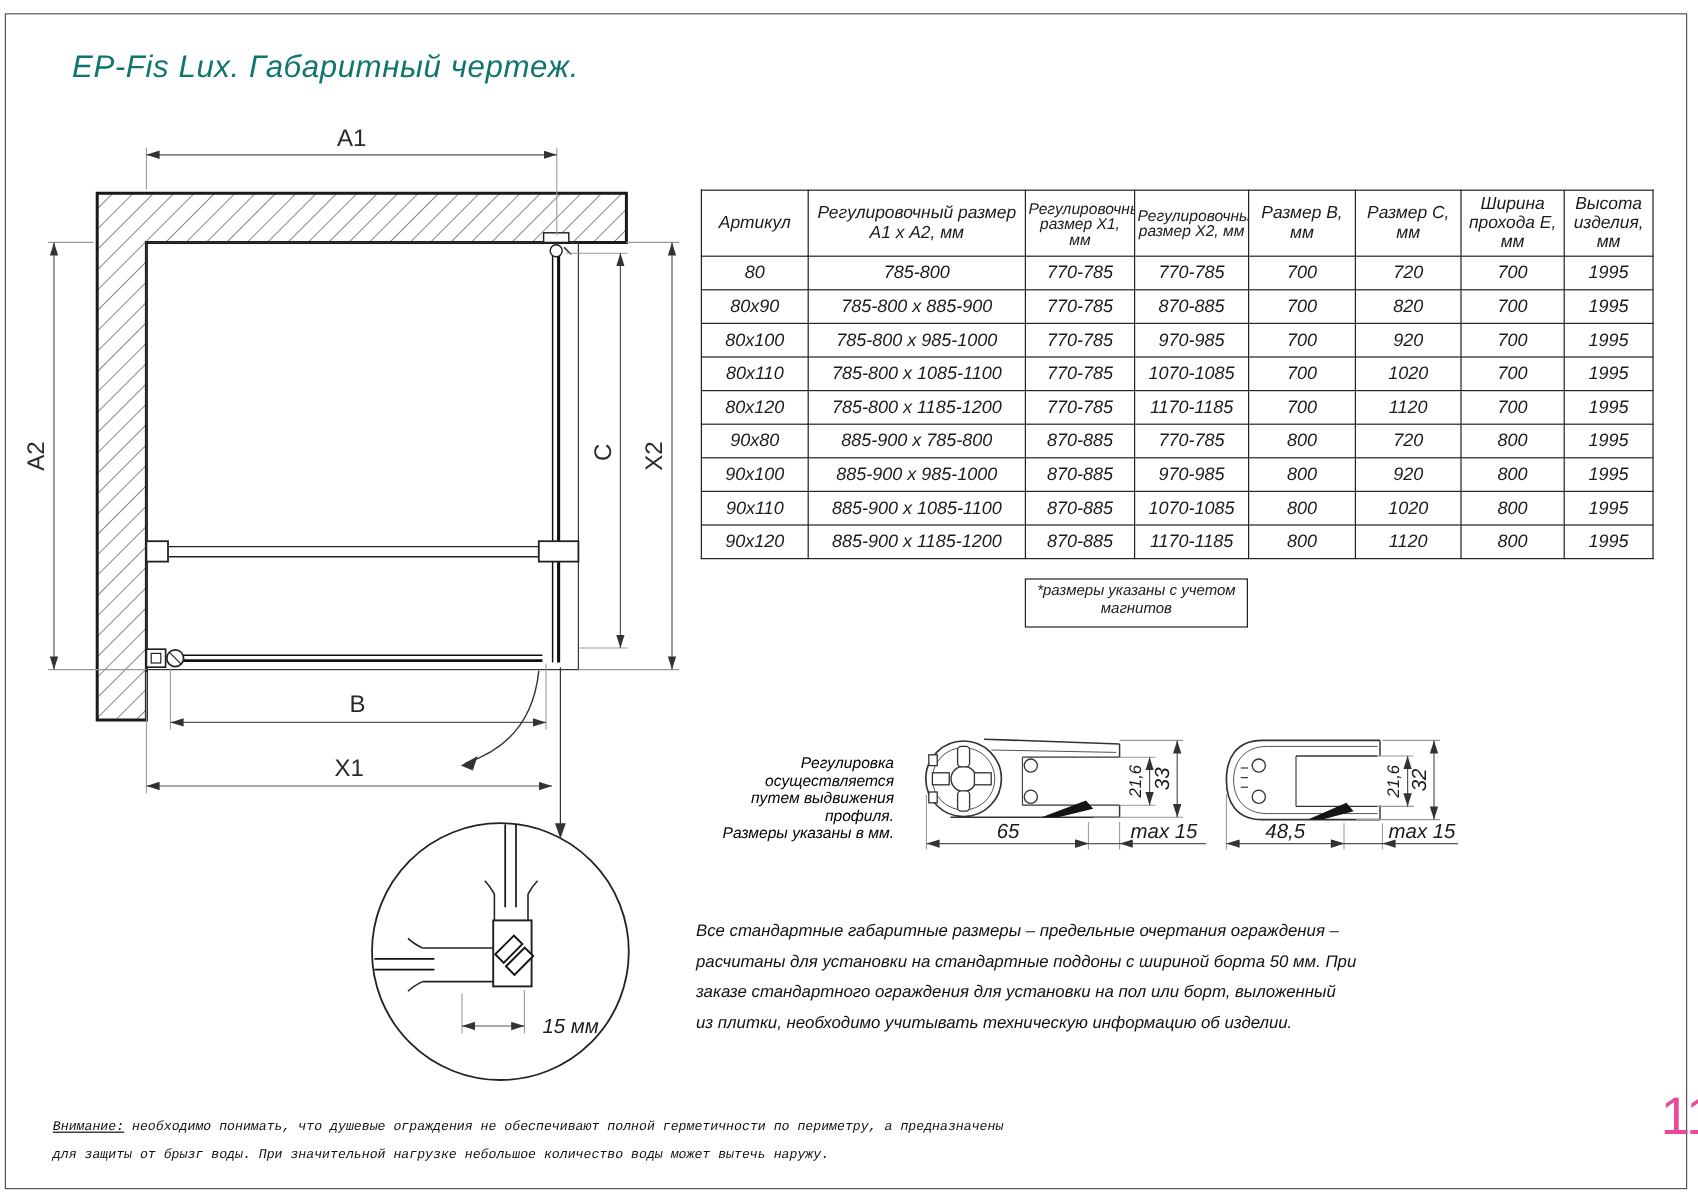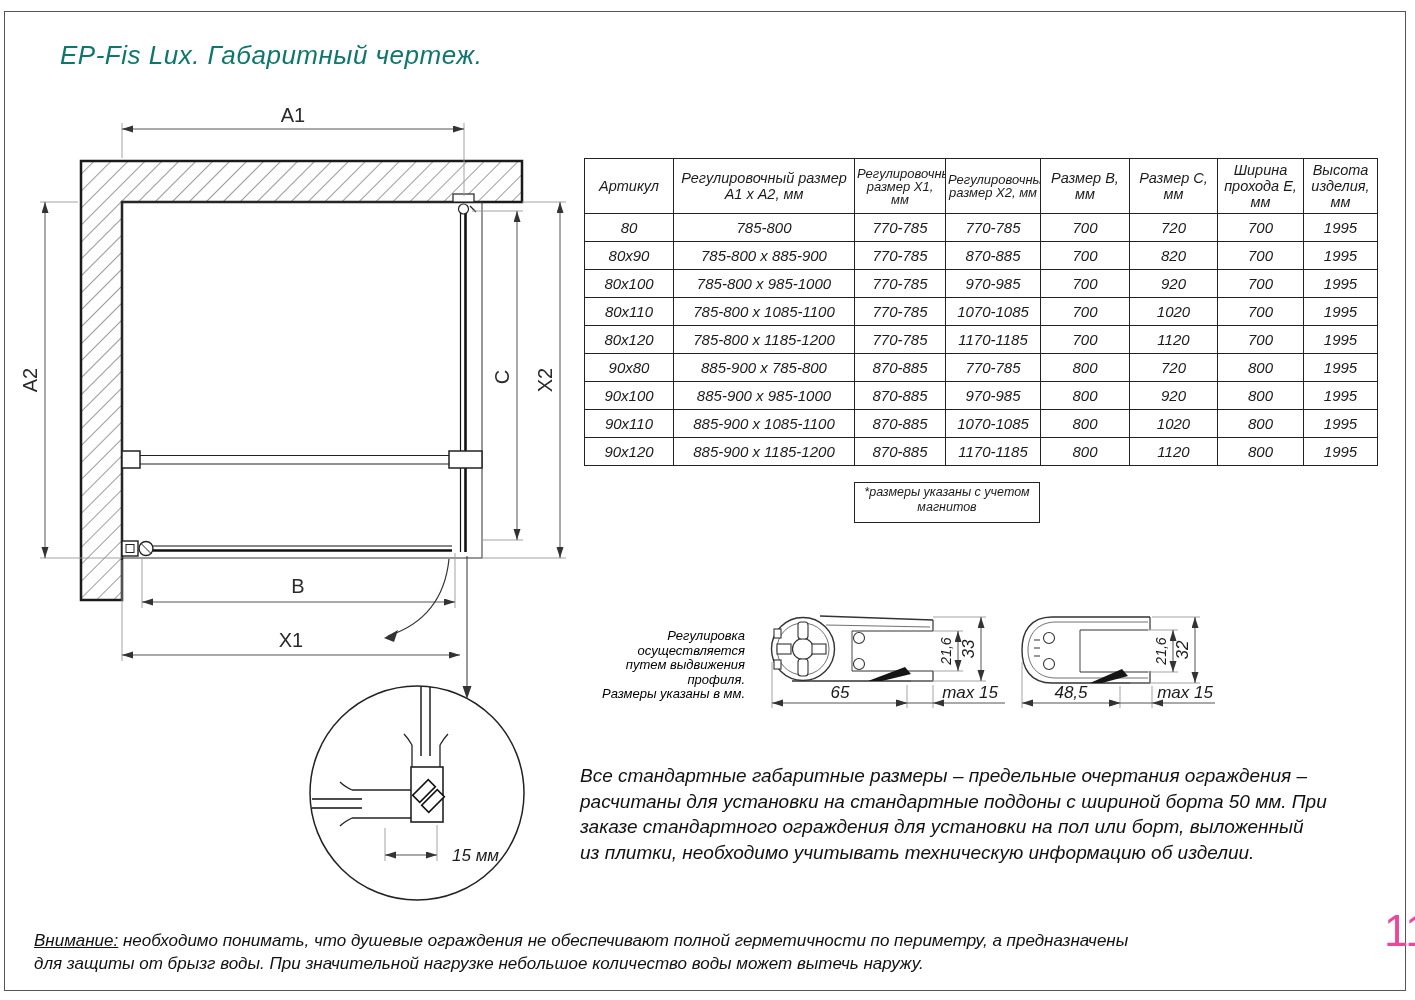--- a/index.html
+++ b/index.html
@@ -21,25 +21,25 @@
   #spec-table th,#spec-table td{border:1.6px solid #222;font-style:italic;text-align:center;
         vertical-align:middle;padding:0 2px;overflow:hidden;}
   #spec-table th{height:54px;font-weight:normal;font-size:14.5px;line-height:16px;}
   #spec-table th:nth-child(3),#spec-table th:nth-child(4){font-size:13px;line-height:13px;}
   #spec-table td{height:27px;font-size:15px;}
   #table-footnote{position:absolute;left:854px;top:482px;width:186px;height:41px;
         border:1.6px solid #222;font-size:12.5px;font-style:italic;text-align:center;
         line-height:15px;padding-top:2px;box-sizing:border-box;}
   #adjust-note{position:absolute;left:565px;top:629px;width:180px;text-align:right;
         font-size:13px;font-style:italic;line-height:14.5px;color:#000000;}
-  #paragraph{position:absolute;left:580px;top:763px;width:740px;font-size:19px;
+  #paragraph{position:absolute;left:580px;top:763px;width:740px;font-size:14px;
         font-style:italic;line-height:25.5px;color:#111;}
   #paragraph div{white-space:nowrap;}
-  #warning{position:absolute;left:34px;top:929px;width:1040px;font-size:17px;
-        font-style:italic;line-height:23px;color:#111;}
+  #warning{position:absolute;left:44px;top:929px;width:1040px;font-size:11px;
+        font-style:italic;line-height:23px;color:#111;font-family:Liberation Mono, monospace;}
   #warning div{white-space:nowrap;}
   .warn-label{text-decoration:underline;}
   #page-number{position:absolute;left:1340px;top:906px;font-size:44px;color:#ec4899;margin-left:44px;}
 </style>
 </head>
 <body>
 
 <div id="page">
   <div id="border-frame"></div>
 

